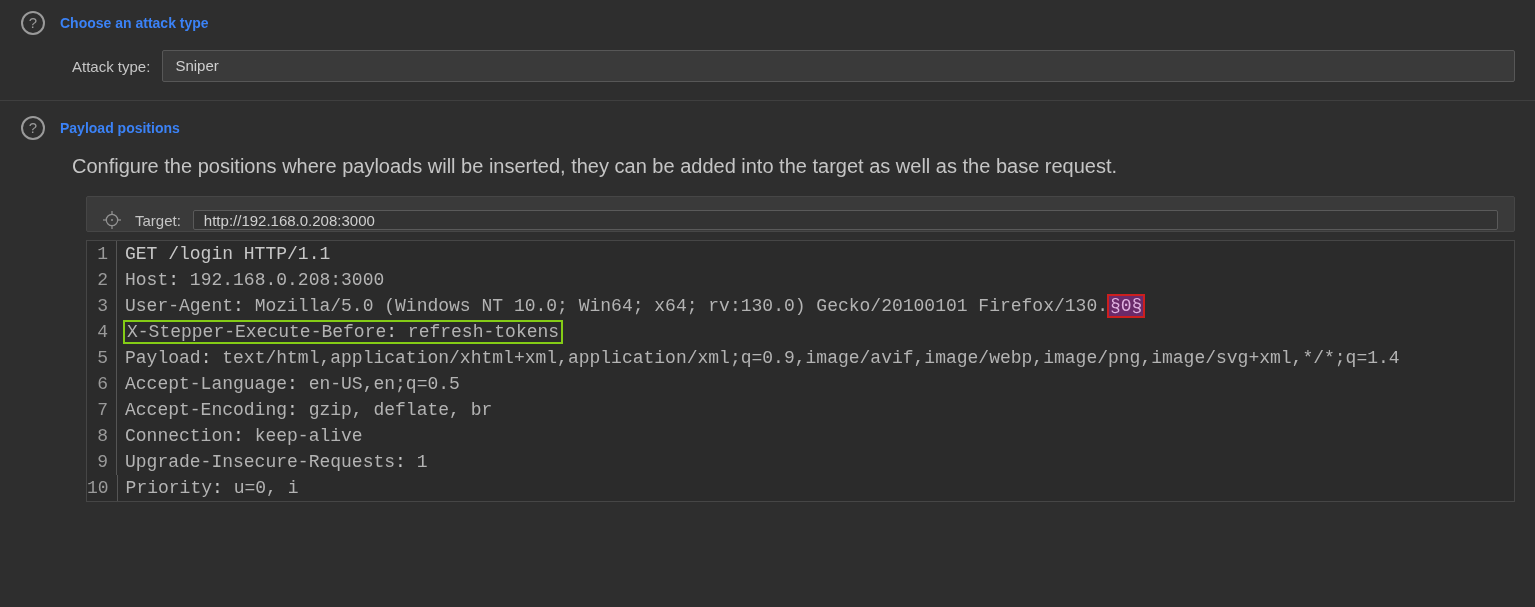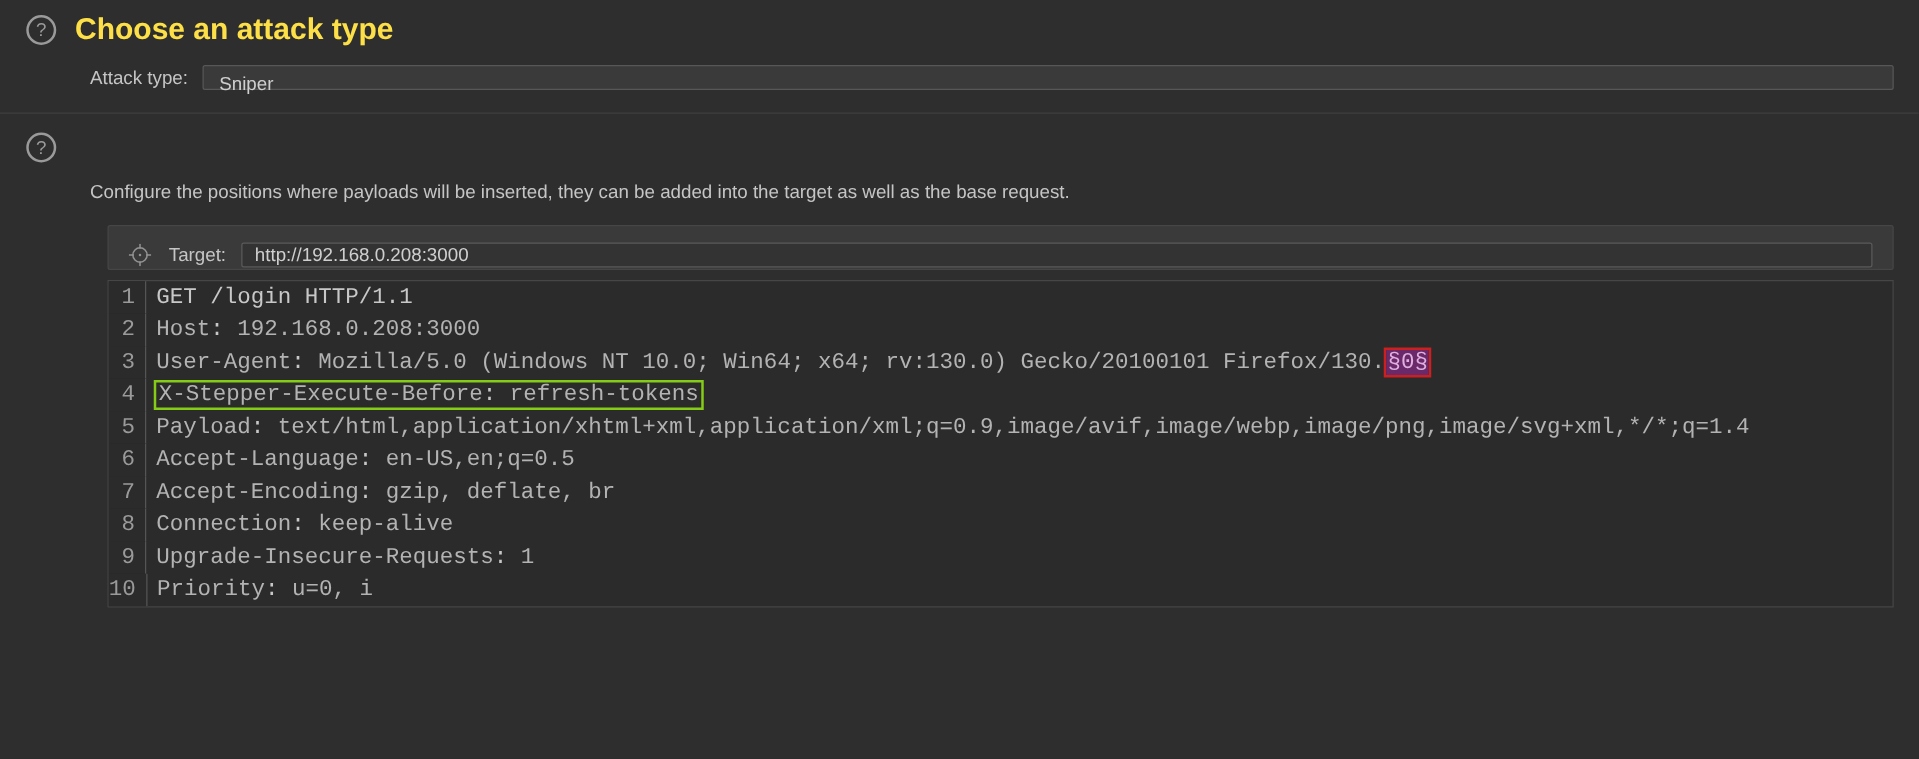--- a/index.html
+++ b/index.html
@@ -28,23 +28,23 @@
     width: 26px;
     height: 26px;
     flex: 0 0 26px;
     display: flex;
     align-items: center;
     justify-content: center;
   }
   .help-q svg { display: block; }
 
   .section-title {
-    color: #fde047;
+    color: #3b82f6;
     font-weight: 700;
-    font-size: 24px;
+    font-size: 14px;
   }
 
   .section-body {
     padding-left: 52px;
   }
 
   .row {
     display: flex;
     align-items: center;
     gap: 12px;
@@ -57,39 +57,39 @@
     text-align: right;
   }
 
   .field {
     flex: 1;
     background: #3a3a3a;
     border: 1px solid #575757;
     border-radius: 2px;
     padding: 5px 12px;
     color: #cfcfcf;
-    height: 20px;
+    height: 32px;
     line-height: 20px;
     font-size: 15px;
     outline: none;
   }
   .field.select {
     cursor: default;
   }
 
   .divider {
     height: 1px;
     background: #3f3f3f;
     margin: 10px 0 4px 0;
   }
 
   .desc {
     color: #c5c5c5;
     margin-bottom: 18px;
-    font-size: 15px;
+    font-size: 20px;
   }
 
   .target-bar {
     display: flex;
     align-items: center;
     gap: 12px;
     background: #3a3a3a;
     border: 1px solid #464646;
     border-radius: 2px;
     padding: 12px 16px 0 14px;
@@ -191,20 +191,21 @@
 <div class="divider"></div>
 
 <div class="section">
   <div class="section-header">
     <span class="help-q">
       <svg viewBox="0 0 26 26" width="26" height="26">
         <circle cx="13" cy="13" r="11" stroke="#9a9a9a" stroke-width="2" fill="none"></circle>
         <text x="13" y="18" text-anchor="middle" font-size="15" fill="#9a9a9a" font-family="Arial">?</text>
       </svg>
     </span>
+    <span class="section-title">Payload positions</span>
   </div>
   <div class="section-body">
     <div class="desc">Configure the positions where payloads will be inserted, they can be added into the target as well as the base request.</div>
 
     <div class="target-bar">
       <span class="crosshair">
         <svg viewBox="0 0 22 22" width="18" height="18">
           <circle cx="11" cy="11" r="7" stroke="#b8b8b8" stroke-width="1.5" fill="none"></circle>
           <line x1="11" y1="0" x2="11" y2="5" stroke="#b8b8b8" stroke-width="1.5"></line>
           <line x1="11" y1="17" x2="11" y2="22" stroke="#b8b8b8" stroke-width="1.5"></line>

